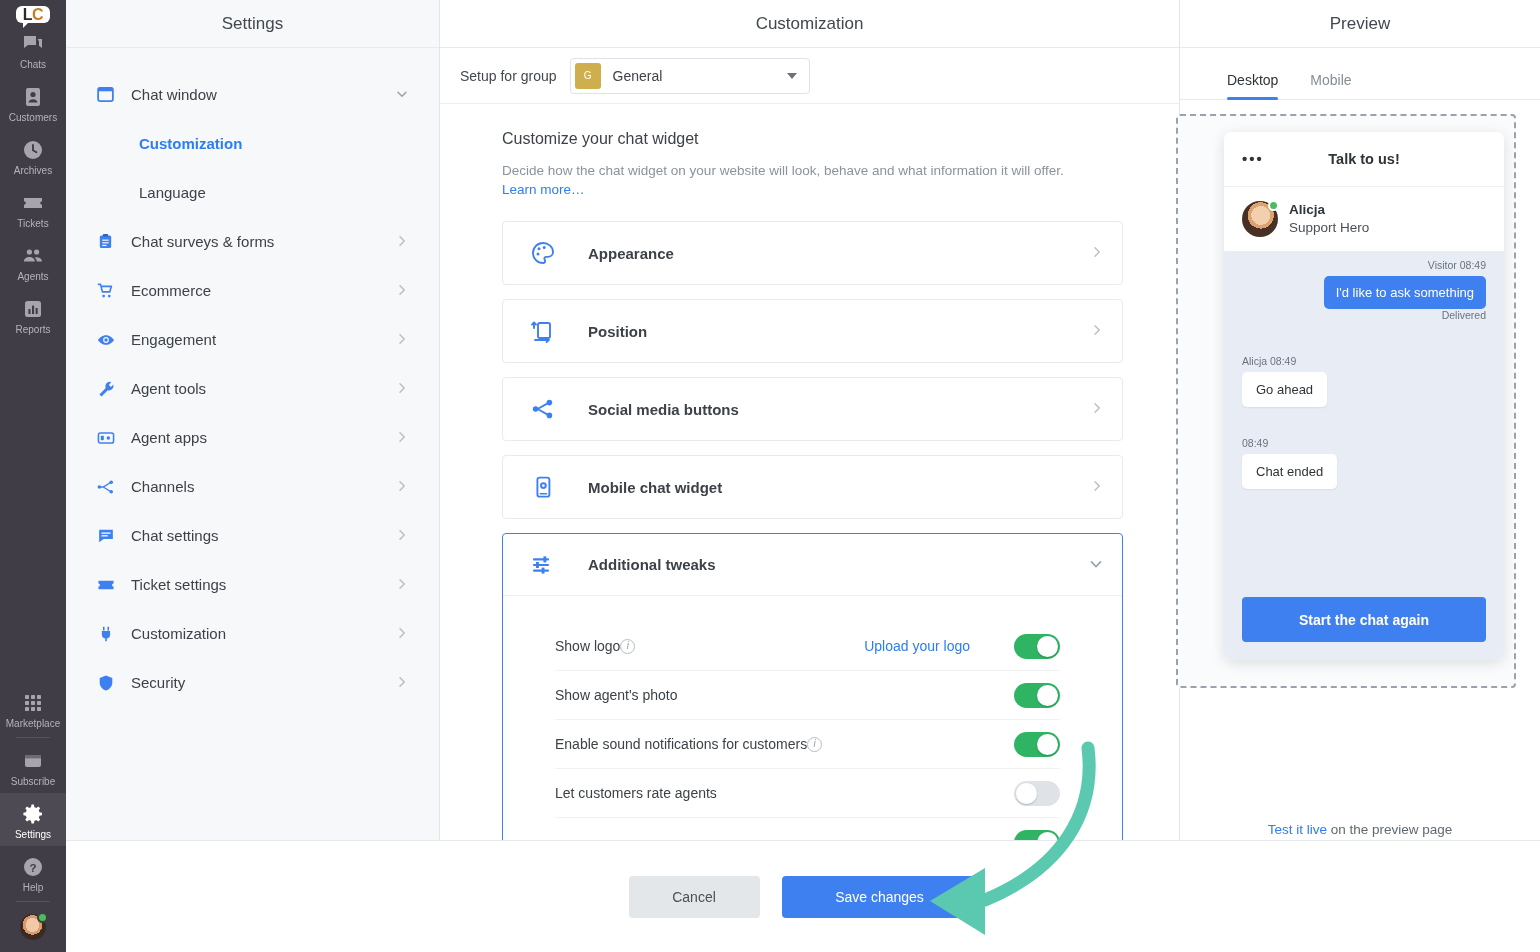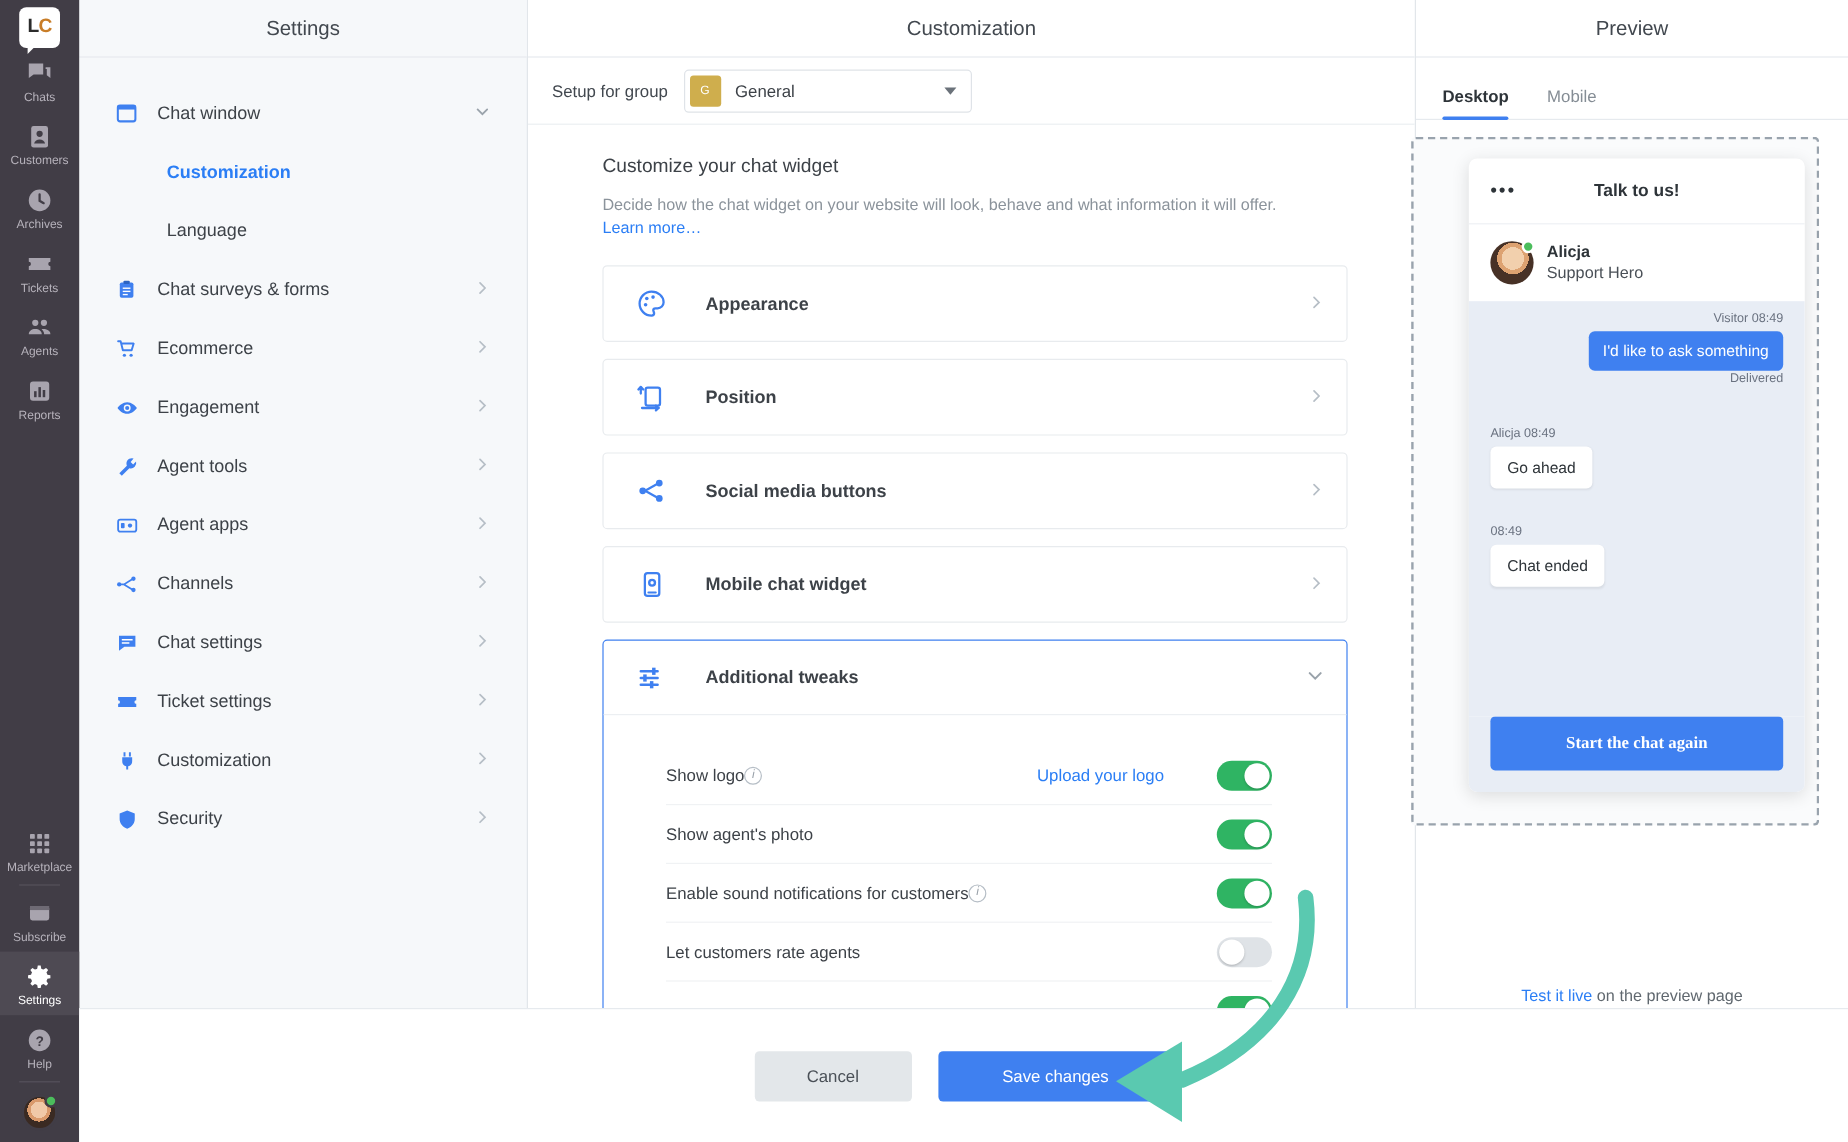--- a/index.html
+++ b/index.html
@@ -11,21 +11,21 @@
   }
   #app { position: relative; width: 1540px; height: 952px; display: flex; }
 
   
   .rail {
     width: 66px; height: 952px; background: #413d46;
     display: flex; flex-direction: column; align-items: center;
     flex: 0 0 66px; position: relative;
   }
   .rail-logo {
-    width: 34px; height: 34px; margin-top: 6px; border-radius: 6px;
+    width: 34px; height: 17px; margin-top: 6px; border-radius: 6px;
     background: #ffffff; display: flex; align-items: center; justify-content: center;
     position: relative;
   }
   .rail-logo .lc { font-size: 16px; font-weight: bold; letter-spacing: -0.5px; }
   .rail-logo .lc .l { color: #2b2b2b; }
   .rail-logo .lc .c { color: #c87d28; }
   .rail-logo::after {
     content: ""; position: absolute; bottom: -5px; left: 7px;
     border-left: 6px solid #ffffff; border-bottom: 6px solid transparent;
   }
@@ -156,21 +156,21 @@
     display: flex; flex-direction: column;
   }
   .prev-tabs {
     height: 52px; flex: 0 0 52px; display: flex; align-items: flex-end;
     padding-left: 22px; gap: 32px; border-bottom: 1px solid #e6eaee;
   }
   .prev-tab {
     font-size: 14px; color: #858d95; padding-bottom: 11px; cursor: pointer;
     position: relative;
   }
-  .prev-tab.active { color: #2e3439; font-weight: bold; }
+  .prev-tab.active { color: #2e3439; font-weight: normal; margin-left: 25px; }
   .prev-tab.active::after {
     content: ""; position: absolute; left: 0; right: 0; bottom: -1px;
     height: 3px; background: #3f80f0; border-radius: 2px;
   }
   .prev-area { flex: 1 1 auto; position: relative; padding-top: 14px; }
   .dash-box {
     position: absolute; left: -4px; top: 14px; width: 340px; height: 574px;
     border: 2px dashed #99a3ad; border-radius: 4px; background: #fafbfc;
   }
   .widget {
@@ -209,21 +209,21 @@
   .bub-a {
     background: #fff; color: #2e3439; font-size: 13px; border-radius: 5px;
     padding: 10px 14px; display: inline-block; margin-top: 5px; clear: both; float: left;
     box-shadow: 0 1px 2px rgba(0,0,0,.07);
   }
   .clr { clear: both; }
   .w-cta { padding: 0 18px 18px; background: #e8edf5; }
   .w-btn {
     height: 45px; background: #3f80f0; border-radius: 4px; color: #fff;
     font-size: 14px; font-weight: bold; display: flex; align-items: center;
-    justify-content: center; cursor: pointer; font-family: Liberation Serif, serif;
+    justify-content: center; cursor: pointer;
   }
   .prev-foot {
     position: absolute; left: 0; right: 0; top: 722px; text-align: center;
     font-size: 13.5px; color: #60686f;
   }
   .prev-foot a { color: #2b7ef5; text-decoration: none; }
 
   
   .actionbar {
     position: absolute; left: 66px; right: 0; bottom: 0; height: 112px;

